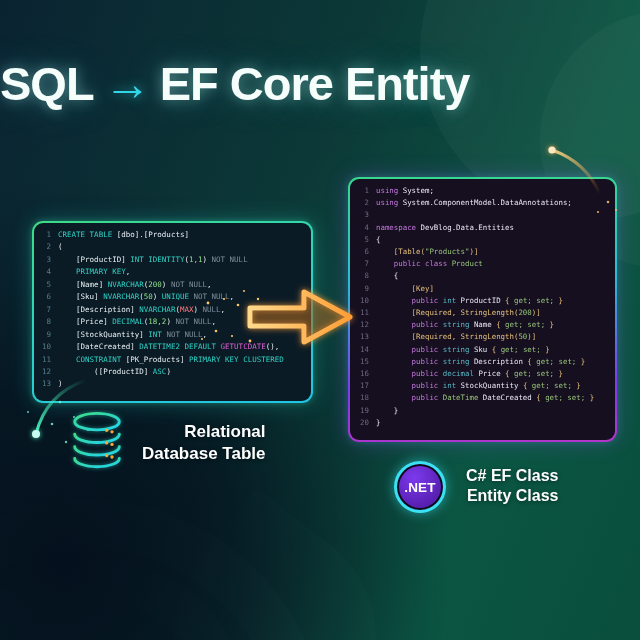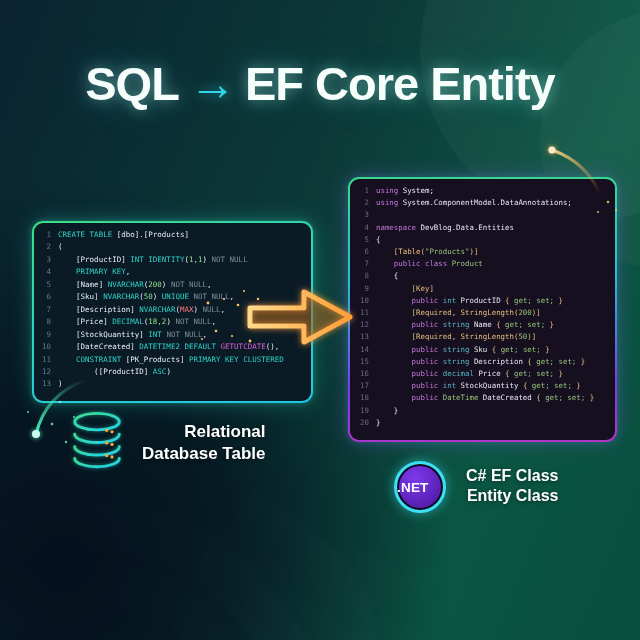--- a/index.html
+++ b/index.html
@@ -16,21 +16,21 @@
   
   .deco{position:absolute;border-radius:50%;pointer-events:none;}
   .deco-c1{width:340px;height:340px;left:420px;top:-120px;background:rgba(255,255,255,0.035);}
   .deco-c2{width:260px;height:260px;left:540px;top:10px;background:rgba(255,255,255,0.03);}
   .deco-r1{width:380px;height:380px;left:-150px;top:500px;border:48px solid rgba(90,180,168,0.07);background:transparent;}
   .deco-r2{width:230px;height:230px;left:-60px;top:560px;border:40px solid rgba(90,180,168,0.06);background:transparent;}
   .deco-leaf{width:210px;height:210px;left:170px;top:530px;background:rgba(80,170,158,0.05);border-radius:0 55% 0 55%;transform:rotate(38deg);}
 
   
   .title{
-    position:absolute;top:56px;left:0;width:640px;text-align:center;margin:0;
+    position:absolute;top:56px;left:0;width:640px;margin:0;
     font-size:47px;font-weight:bold;letter-spacing:-1px;color:#f5fefb;
     text-shadow:0 0 14px rgba(170,255,243,0.45),0 0 38px rgba(110,225,255,0.28);
     z-index:4;
   }
   .title .t-arrow{color:#32d6e8;font-weight:bold;margin:0 10px;text-shadow:0 0 12px rgba(50,214,232,0.8);}
 
   
   .panel{position:absolute;border-radius:11px;padding:2px;z-index:2;}
   .panel-sql{
     left:32px;top:221px;width:277px;height:178px;
@@ -80,21 +80,21 @@
     text-shadow:0 1px 4px rgba(0,0,0,0.45);text-align:right;}
   .caption-db{left:142px;top:421px;}
   .caption-net{left:466px;top:466px;font-size:16px;line-height:20px;}
 
   
   .net-badge{
     position:absolute;left:394px;top:461px;width:46px;height:46px;border-radius:50%;z-index:3;
     background:radial-gradient(circle at 38% 30%,#7c3aed 0%,#5b21b6 62%,#46168f 100%) padding-box;
     border:3px solid #3be0f2;
     box-shadow:0 0 12px rgba(59,224,242,0.55),inset 0 0 0 2px #0d0a1c;
-    display:flex;align-items:center;
+    display:flex;align-items:center;justify-content:center;
     color:#ffffff;font-weight:bold;font-size:13.5px;letter-spacing:0.2px;
   }
 </style>
 </head>
 <body>
 
 <div class="frame">
 
   <div class="deco deco-c1"></div>
   <div class="deco deco-c2"></div>

